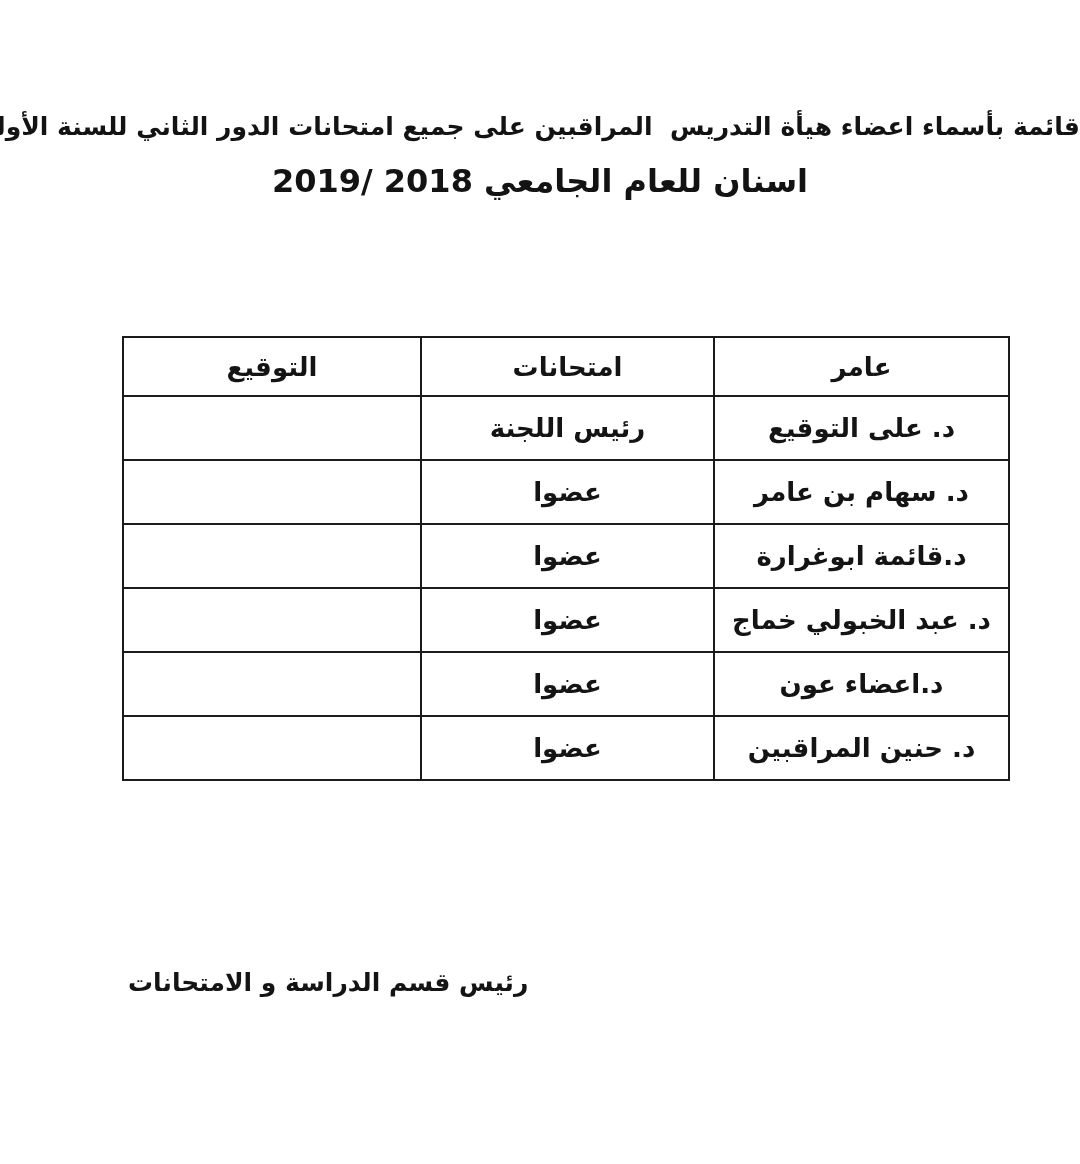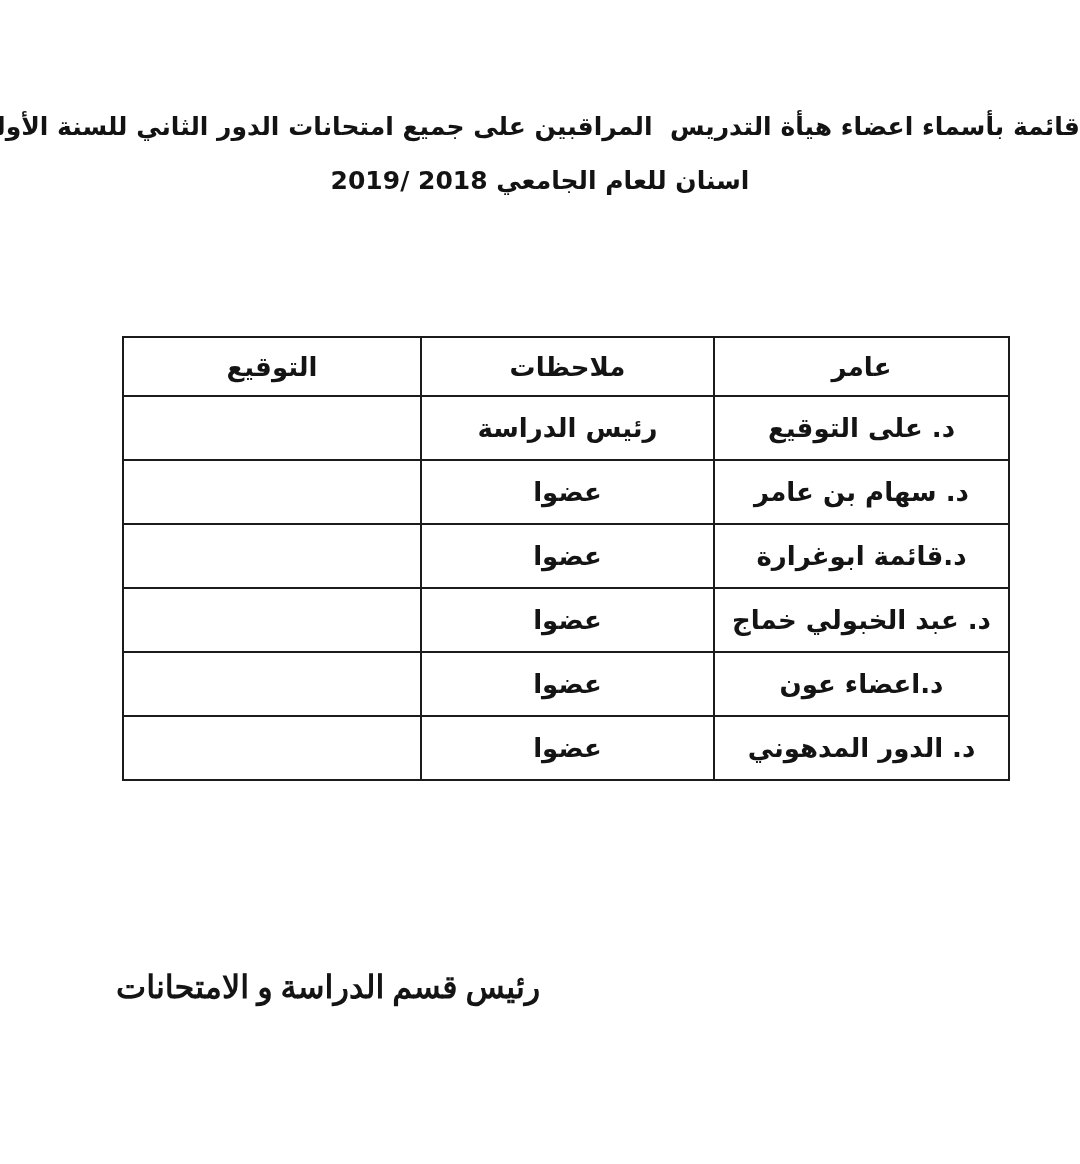--- a/index.html
+++ b/index.html
@@ -28,21 +28,21 @@
     text-align: center;
     font-weight: bold;
     color: #131313;
   }
   .title-line1 {
     font-size: 25px;
     line-height: 58px;
     white-space: pre;
   }
   .title-line2 {
-    font-size: 25px;
+    font-size: 32px;
     line-height: 50px;
     white-space: pre;
   }
   table.doc-table {
     position: absolute;
     top: 336px;
     left: 122px;
     width: 886px;
     border-collapse: collapse;
     direction: rtl;
@@ -61,27 +61,26 @@
   }
   table.doc-table th {
     height: 57px;
   }
   table.doc-table td {
     height: 62px;
   }
   .footer-sign {
     position: absolute;
     top: 968px;
-    left: 116px;
+    left: 128px;
     direction: rtl;
     font-weight: bold;
-    font-size: 32px;
+    font-size: 25px;
     color: #141414;
     white-space: pre;
-    font-family: Liberation Serif, serif;
   }
 </style>
 </head>
 <body>
 
 <div class="page">
 
   <div class="title-block">
     <div class="title-line1">قائمة بأسماء اعضاء هيأة التدريس  المراقبين على جميع امتحانات الدور الثاني للسنة الأولي</div>
     <div class="title-line2">اسنان للعام الجامعي 2018 /2019</div>
@@ -89,28 +88,28 @@
 
   <table class="doc-table">
     <colgroup>
       <col style="width:295px">
       <col style="width:293px">
       <col style="width:298px">
     </colgroup>
     <thead>
       <tr>
         <th>عامر</th>
-        <th>ملاحظات</th>
+        <th>امتحانات</th>
         <th>التوقيع</th>
       </tr>
     </thead>
     <tbody>
       <tr>
         <td>د. على التوقيع</td>
-        <td>رئيس الدراسة</td>
+        <td>رئيس اللجنة</td>
         <td></td>
       </tr>
       <tr>
         <td>د. سهام بن عامر</td>
         <td>عضوا</td>
         <td></td>
       </tr>
       <tr>
         <td>د.قائمة ابوغرارة</td>
         <td>عضوا</td>
@@ -120,21 +119,21 @@
         <td>د. عبد الخبولي خماج</td>
         <td>عضوا</td>
         <td></td>
       </tr>
       <tr>
         <td>د.اعضاء عون</td>
         <td>عضوا</td>
         <td></td>
       </tr>
       <tr>
-        <td>د. الدور المدهوني</td>
+        <td>د. حنين المراقبين</td>
         <td>عضوا</td>
         <td></td>
       </tr>
     </tbody>
   </table>
 
   <div class="footer-sign">رئيس قسم الدراسة و الامتحانات</div>
 
 </div>
 

